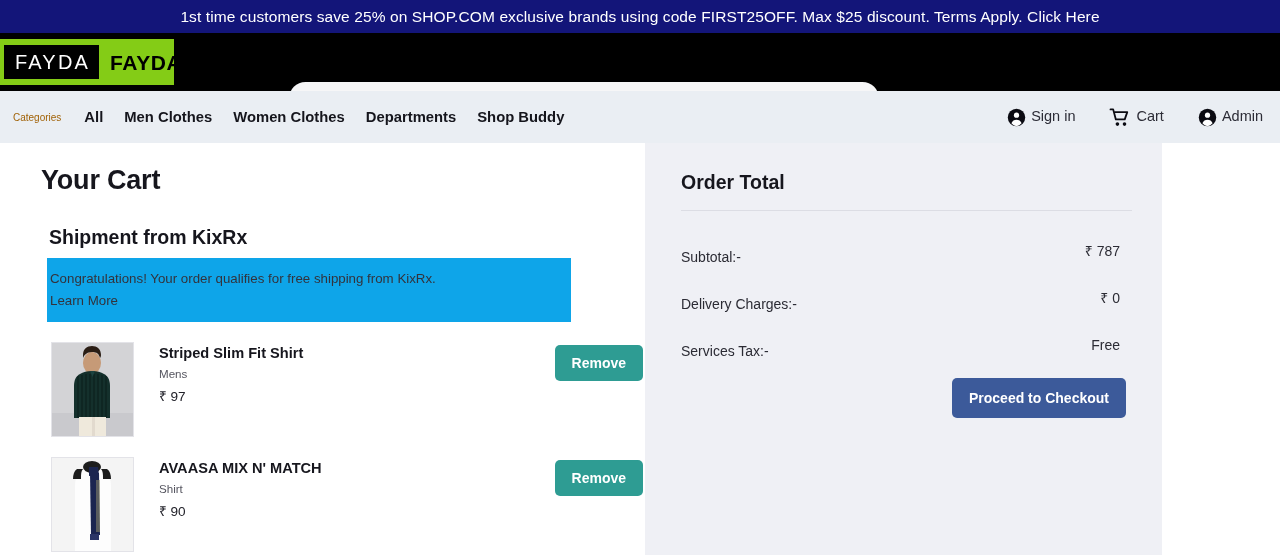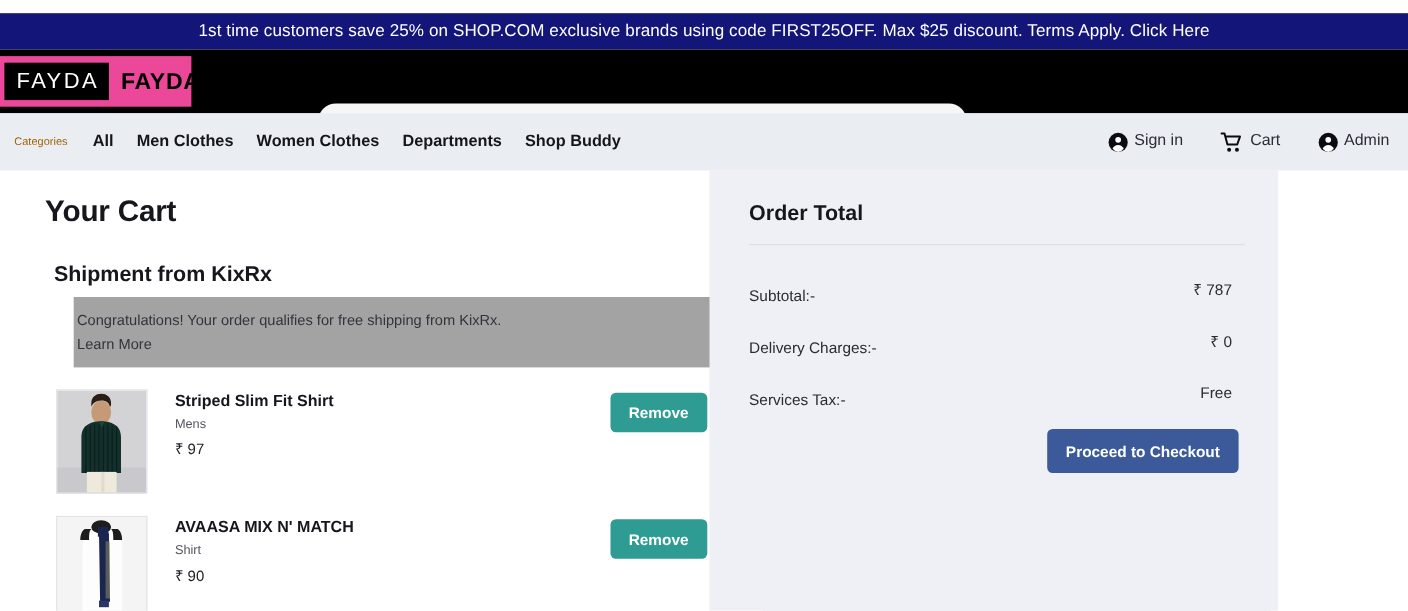--- a/index.html
+++ b/index.html
@@ -14,34 +14,33 @@
   
   .promo-banner {
     height: 33px;
     background: #131579;
     color: #ffffff;
     display: flex;
     align-items: center;
     justify-content: center;
     font-size: 15.5px;
     letter-spacing: 0.1px;
-    margin-top: 12px;
   }
 
   
   .header-bar {
     height: 58px;
     background: #000000;
     display: flex;
     align-items: center;
     position: relative;
   }
   .logo {
     margin-left: 0px;
-    background: #ec4899;
+    background: #84cc16;
     height: 46px;
     width: 174px;
     display: flex;
     align-items: center;
     padding: 4px 6px 4px 4px;
   }
   .logo-black-box {
     background: #000000;
     color: #ffffff;
     font-size: 20px;
@@ -134,23 +133,23 @@
     letter-spacing: -0.2px;
   }
   .shipment-title {
     font-size: 19.5px;
     font-weight: 700;
     color: #16161d;
     margin-bottom: 9px;
     padding-left: 8px;
   }
   .ship-notice {
-    background: #a3a3a3;
-    margin-left: 26px;
-    width: 592px;
+    background: #0ea5e9;
+    margin-left: 6px;
+    width: 524px;
     padding: 10px 0 11px 3px;
     font-size: 13.3px;
     color: #33333c;
     line-height: 1.62;
   }
   .ship-notice .learn {
     cursor: pointer;
   }
 
   .cart-item {

